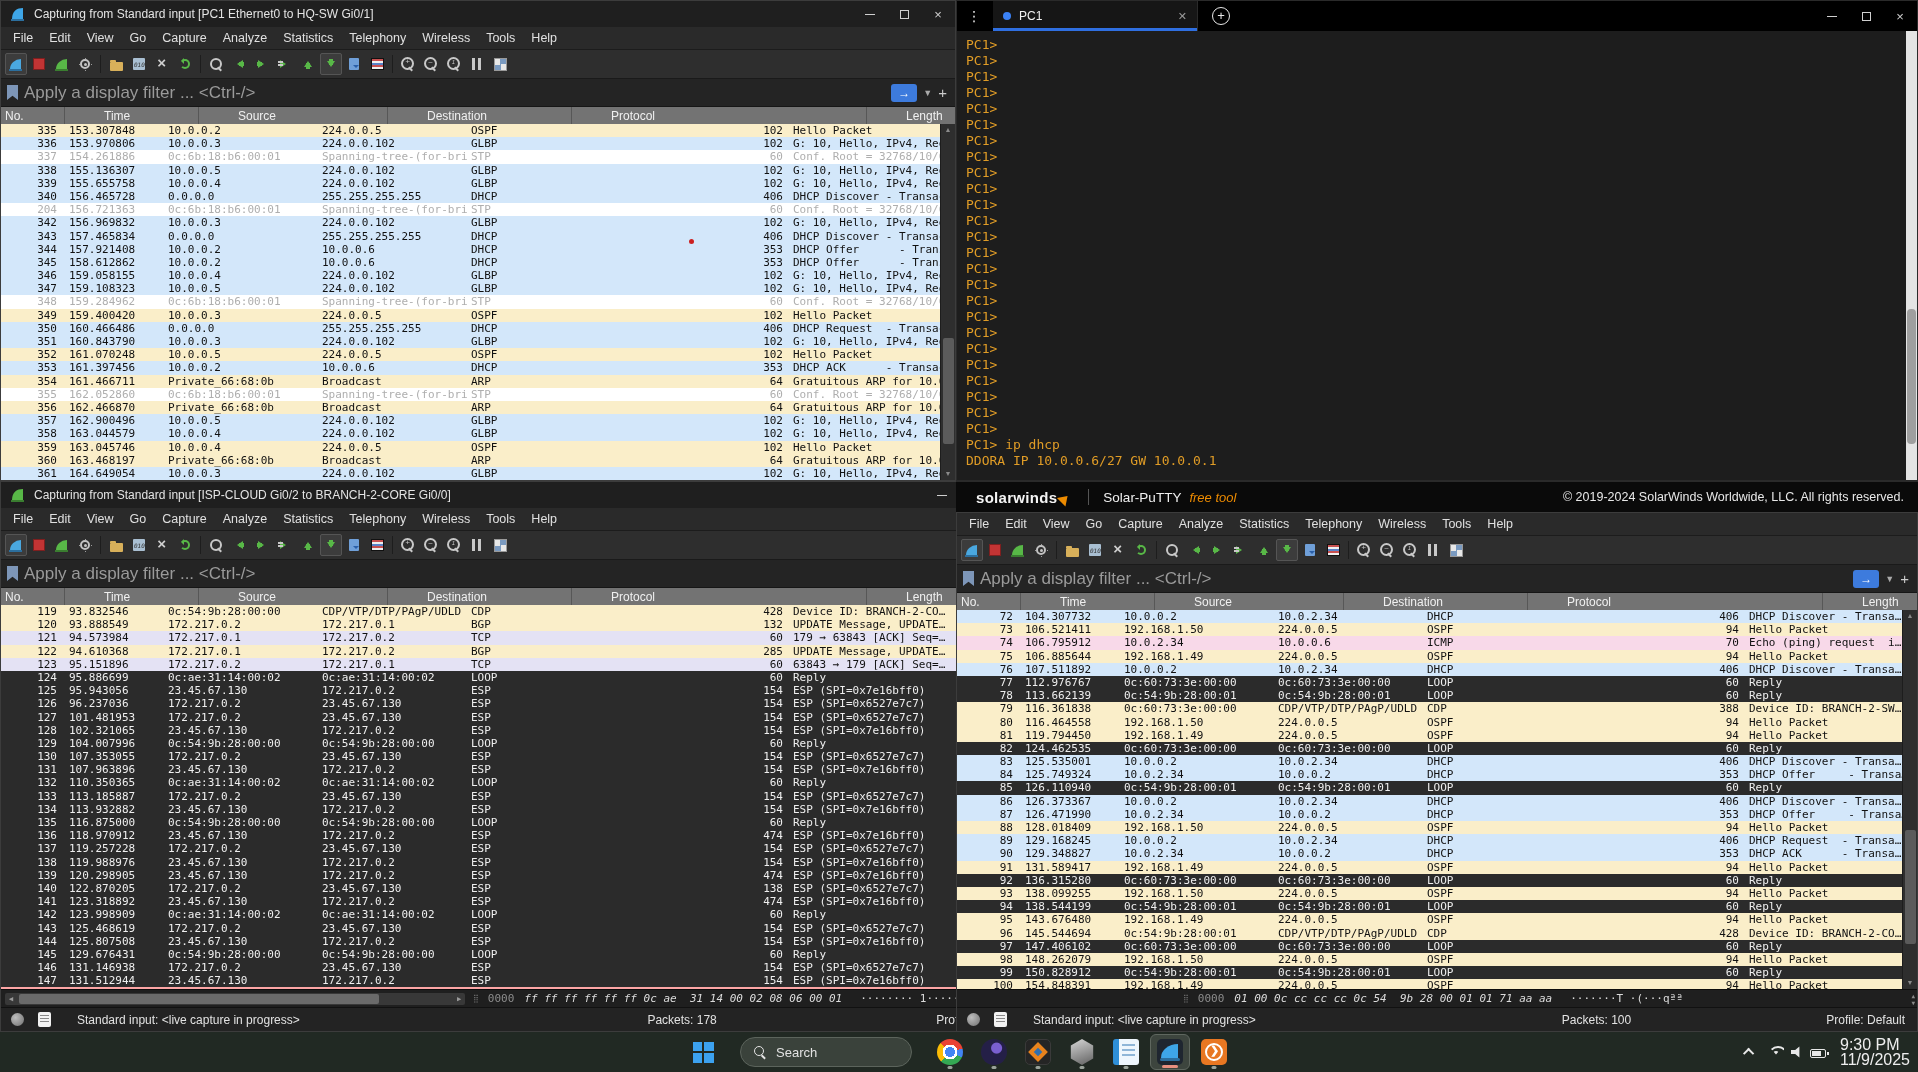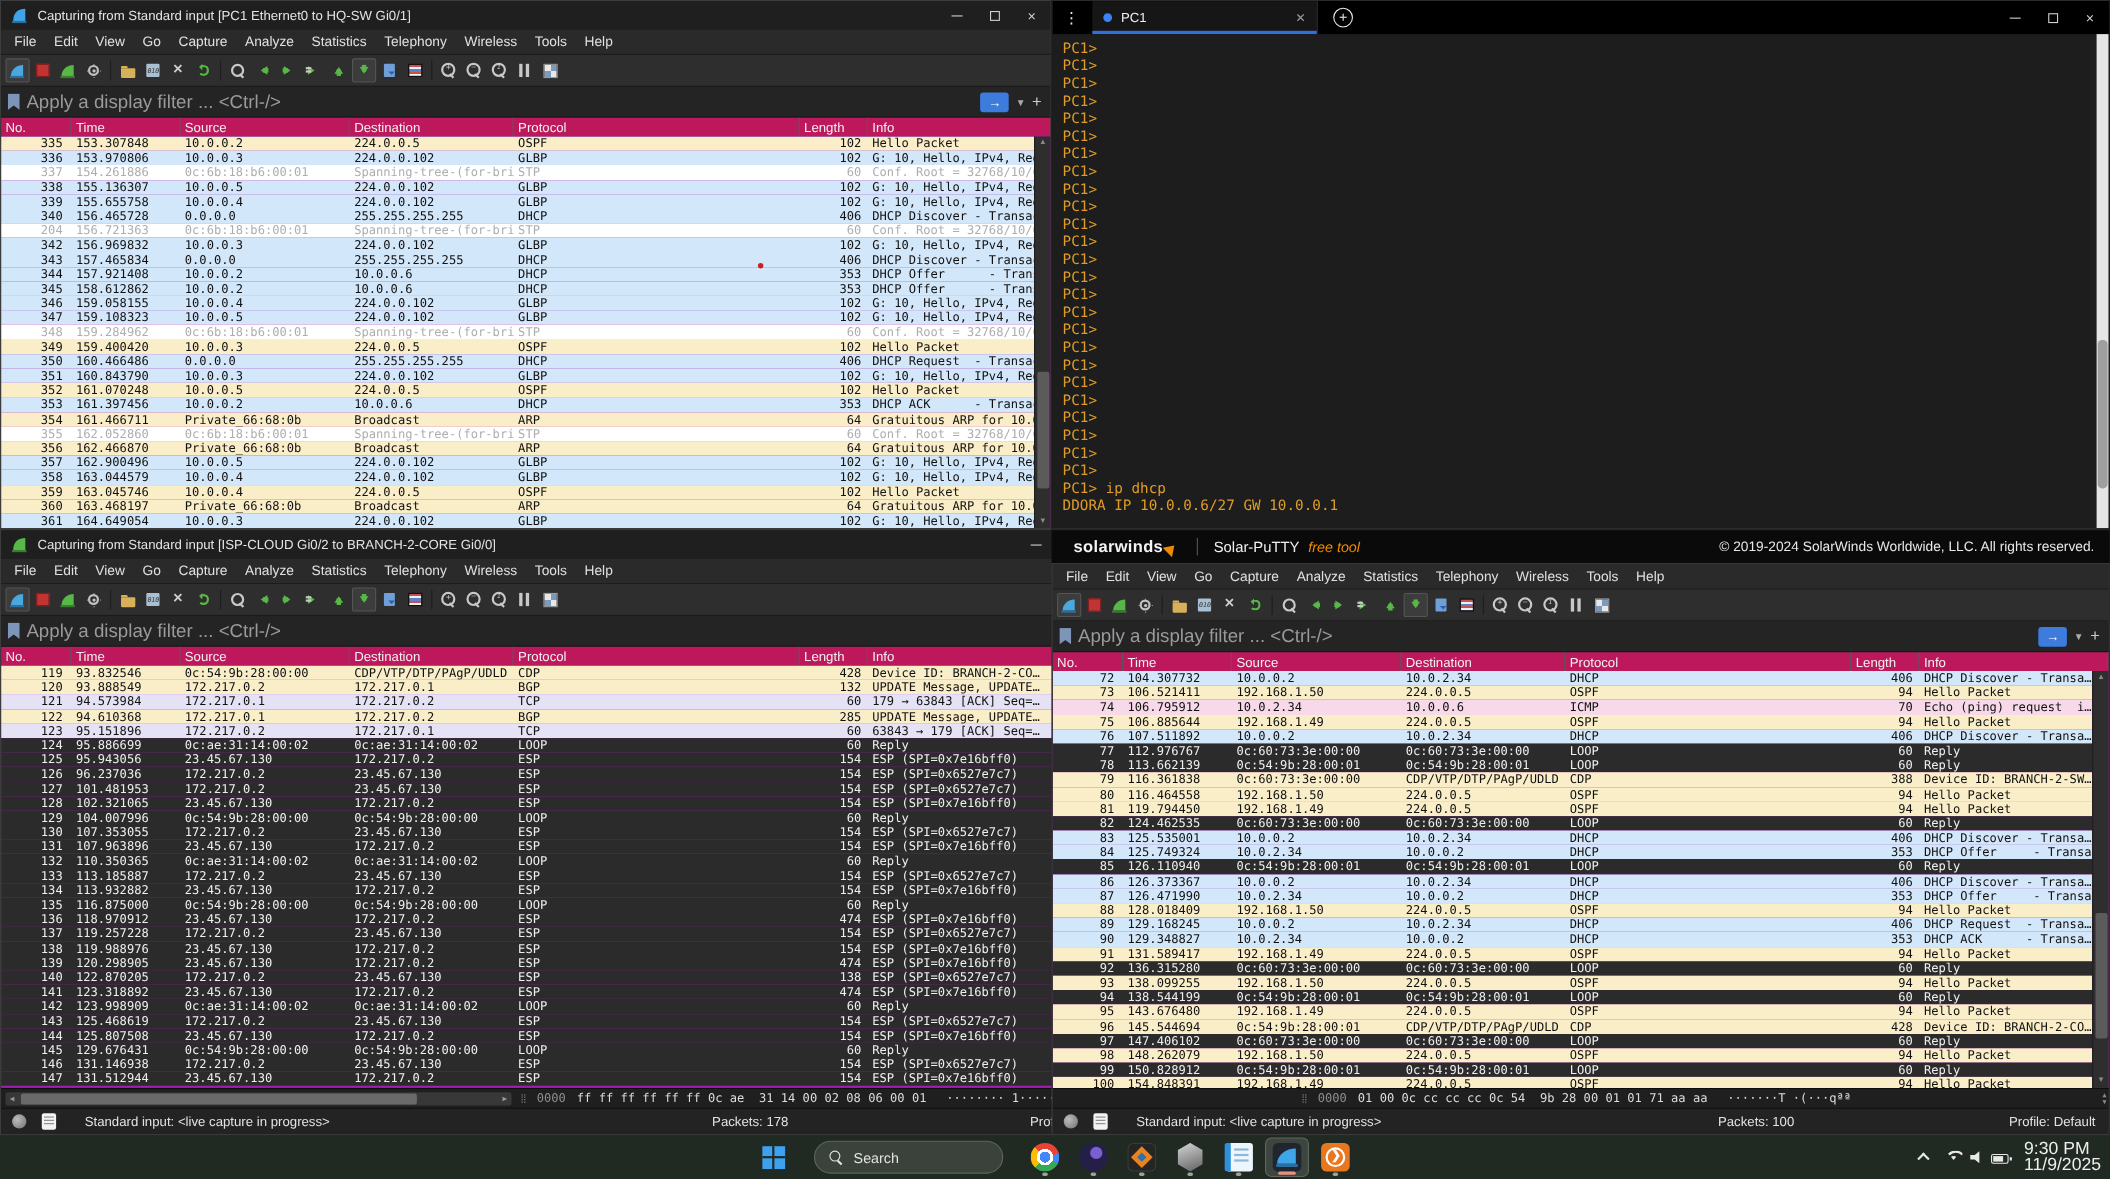--- a/index.html
+++ b/index.html
@@ -22,23 +22,23 @@
   .tbi { width:22px; height:22px; display:flex; align-items:center; justify-content:center; border-radius:2px; }
   .tbi:nth-child(1), .tbi:nth-child(16) { background:#3c3c3c; border:1px solid #555; }
   .fbar { height:28px; background:#242424; display:flex; align-items:center; padding:0 6px; gap:6px; flex:0 0 auto; border-bottom:1px solid #161616; }
   .bookmark { width:11px; height:15px; background:#7d96b8; clip-path:polygon(0 0,100% 0,100% 100%,50% 72%,0 100%); }
   .fph { flex:1; color:#9a9a9a; font-size:17px; white-space:nowrap; overflow:hidden; }
   .fapply { width:26px; height:18px; background:#3d7bdd; border-radius:3px; color:#fff; font-size:12px; display:flex; align-items:center; justify-content:center; }
   .fcaret { color:#aaa; font-size:9px; }
   .fplus { color:#ccc; font-size:15px; padding-right:2px; }
 
   
-  .phead { height:17px; background:#be185d; display:flex; color:#f0f0f0; font-size:12px; flex:0 0 auto; }
+  .phead { height:17px; background:#737373; display:flex; color:#f0f0f0; font-size:12px; flex:0 0 auto;gap:35px; }
   .phead .pc { border-right:1px solid #575757; display:flex; align-items:center; }
-  .rows { flex:1 1 auto; overflow:hidden; position:relative; background:#a21caf; }
+  .rows { flex:1 1 auto; overflow:hidden; position:relative; background:#fca5a5; }
   .prow { height:13.2px; display:flex; font-family:"DejaVu Sans Mono",monospace; font-size:11px; line-height:13.2px; color:#111; }
   .pc { flex:0 0 auto; overflow:hidden; white-space:pre; padding-left:4px; }
   .pc-no { width:64px; text-align:right; padding-right:8px; }
   .pc-t  { width:99px; }
   .pc-s  { width:154px; }
   .pc-d  { width:149px; }
   .pc-p  { width:260px; }
   .pc-l  { width:62px; text-align:right; padding-right:6px; }
   .pc-i  { flex:1 1 auto; }
   .prow.beige { background:#faeec9; }
@@ -54,21 +54,21 @@
   .vsb .thumb { position:absolute; left:2px; width:11px; background:#5b5b5b; border-radius:2px; }
 
   
   .hexrow { height:18px; background:#1f1f1f; border-top:1px solid #0d0d0d; display:flex; align-items:center; flex:0 0 auto;
             font-family:"DejaVu Sans Mono",monospace; font-size:11px; white-space:pre; }
   .hsb { height:12px; background:#383838; border-radius:2px; margin-left:4px; position:relative; flex:0 0 auto; }
   .hsb .harr { position:absolute; top:0; width:12px; height:12px; color:#999; font-size:7px; text-align:center; line-height:12px; }
   .hsb .hthumb { position:absolute; top:1px; left:14px; height:10px; background:#6a6a6a; border-radius:2px; }
   .grip { color:#787878; font-size:8px; letter-spacing:1px; margin:0 8px; }
   .hexoff { color:#8d8d8d; margin-right:10px; }
-  .hexbytes { color:#dcdcdc; }
+  .hexbytes { color:#dcdcdc;font-style:italic; }
   .hexascii { color:#dcdcdc; margin-left:18px; }
   .spin { margin-left:auto; margin-right:2px; color:#8a8a8a; font-size:6px; line-height:7px; text-align:center; }
   .statusbar { height:24px; background:#232323; border-top:1px solid #111; display:flex; align-items:center; flex:0 0 auto;
                color:#e2e2e2; font-size:12px; position:relative; }
   .exdot { width:13px; height:13px; border-radius:50%; background:radial-gradient(circle at 35% 35%, #bdbdbd,#6f6f6f); margin-left:10px; }
   .noteic { width:13px; height:15px; background:#f2f2f2; border-radius:2px; margin-left:14px; position:relative; }
   .noteic::after { content:""; position:absolute; left:2px; top:3px; width:9px; height:1px; background:#888;
                    box-shadow:0 3px 0 #888, 0 6px 0 #888; }
   .capturetxt { margin-left:26px; white-space:nowrap; }
   .packetstxt { position:absolute; left:63%; white-space:nowrap; }

